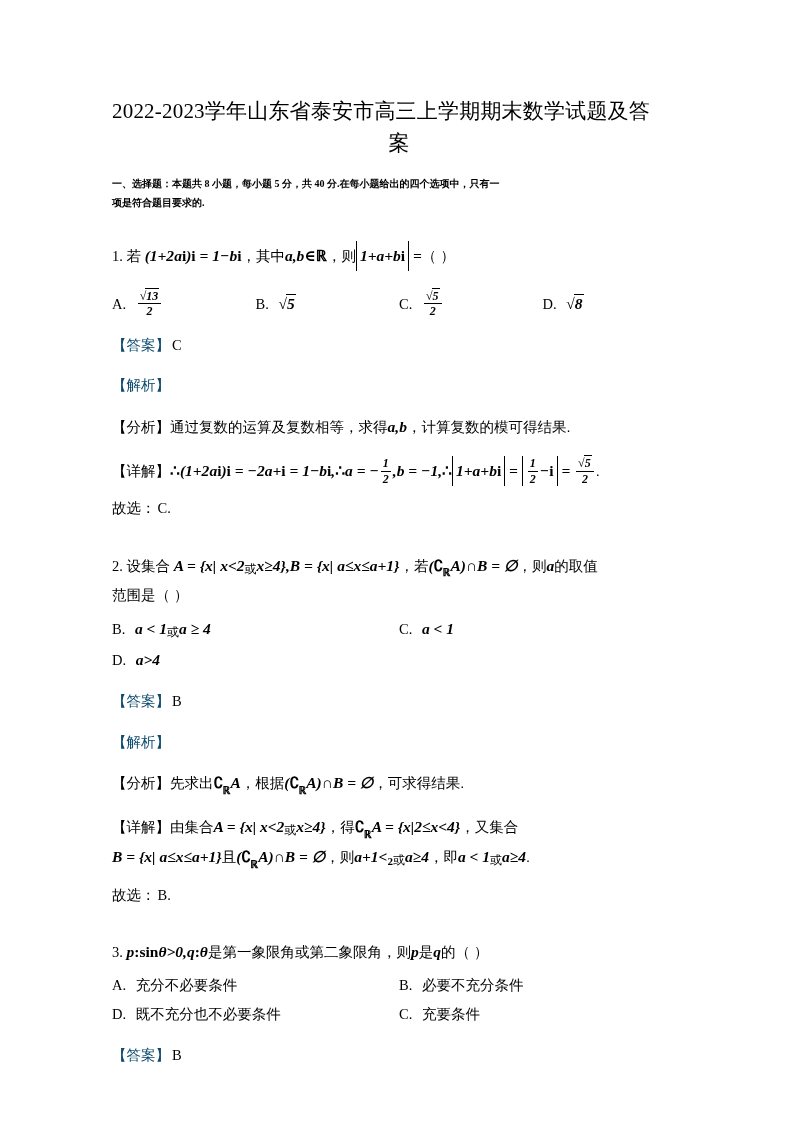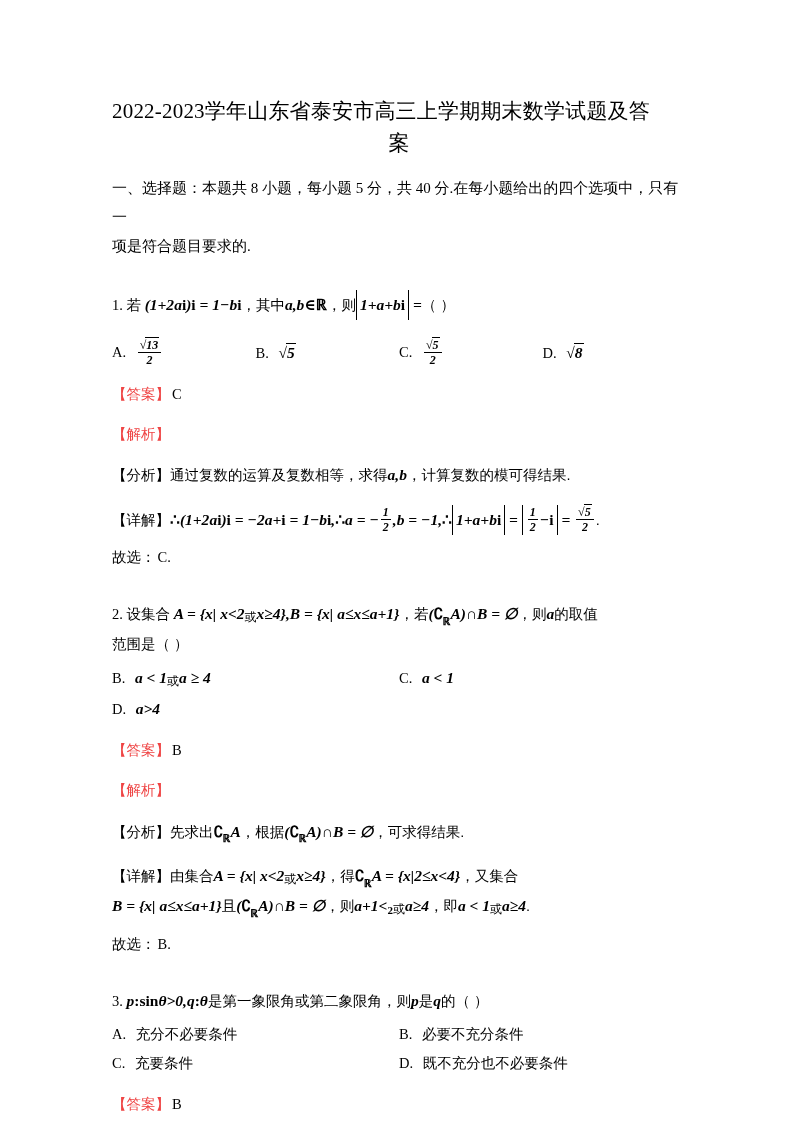--- a/index.html
+++ b/index.html
@@ -39,22 +39,22 @@
     margin: 0 0 4px 0;
     letter-spacing: 0.2px;
   }
   .doc-title .line2 {
     display: block;
     text-align: center;
   }
 
   
   .section-head {
-    font-size: 15px;
-    font-weight: normal;
+    font-size: 10px;
+    font-weight: bold;
     line-height: 1.95;
     margin: 14px 0 2px 0;
   }
 
   
   .question {
     font-size: 14.5px;
     line-height: 1.95;
     margin: 28px 0 0 0;
   }
@@ -76,21 +76,21 @@
   }
   .opt-row-tall { min-height: 44px; align-items: flex-end; }
 
   
   .ans-line, .exp-line, .ana-line, .det-line, .sel-line {
     font-size: 14.5px;
     line-height: 1.95;
     margin-top: 12px;
   }
   .marker-blue {
-    color: #ef4444;
+    color: #0c4a6e;
   }
   .ans-val {
     font-family: "Liberation Serif", serif;
     margin-left: 2px;
   }
   .det-line { margin-top: 14px; }
   .sel-line { margin-top: 8px; }
 
   
   .m {
@@ -279,27 +279,27 @@
     <div class="options cols2">
       <div class="opt">
         <span class="tag">A.</span>
         <span class="cn">充分不必要条件</span>
       </div>
       <div class="opt">
         <span class="tag">B.</span>
         <span class="cn">必要不充分条件</span>
       </div>
       <div class="opt">
+        <span class="tag">D.</span>
+        <span class="cn">既不充分也不必要条件</span>
+      </div>
+      <div class="opt">
         <span class="tag">C.</span>
         <span class="cn">充要条件</span>
       </div>
-      <div class="opt">
-        <span class="tag">D.</span>
-        <span class="cn">既不充分也不必要条件</span>
-      </div>
     </div>
 
     <div class="ans-line">
       <span class="marker-blue cn">【答案】</span><span class="ans-val">B</span>
     </div>
 
   </div>
 </div>
 
 </body></html>

